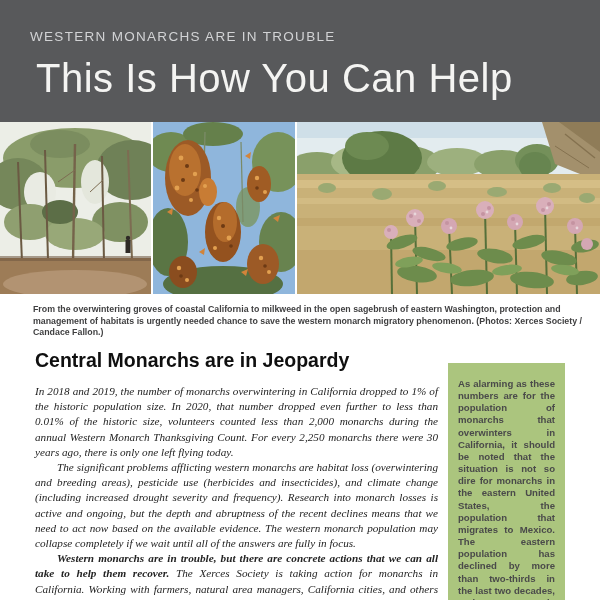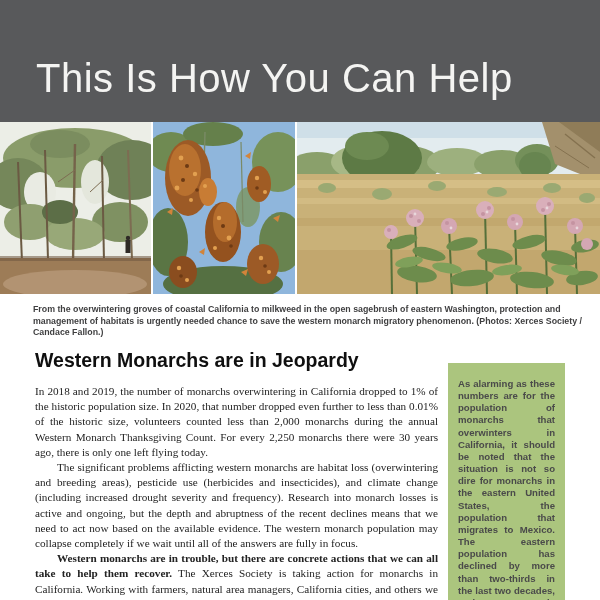--- a/index.html
+++ b/index.html
@@ -50,20 +50,21 @@
   }
   .article h2{
     margin:0 0 12px 0;font-size:19.5px;font-weight:bold;
     color:var(--heading-text);letter-spacing:0;
     font-family:"Liberation Sans",sans-serif;
   }
   .article p{
     margin:0;font-family:"Liberation Serif",serif;
     font-size:11.2px;line-height:15.2px;color:var(--body-text);
     text-align:justify;
+    font-style:italic;
   }
   .article p.indent{text-indent:22px;}
   .article p strong{font-weight:bold;}
   
   .sidebar{
     position:absolute;left:448px;top:363px;width:117px;height:260px;
     background:var(--sidebar-bg);box-sizing:border-box;
     padding:15px 10px 12px 10px;
   }
   .sidebar p{
@@ -71,20 +72,21 @@
     color:var(--sidebar-text);text-align:justify;
     font-family:"Liberation Sans",sans-serif;
   }
 </style>
 </head>
 <body>
 
 <div class="page">
 
   <header class="masthead">
+    <div class="eyebrow">WESTERN MONARCHS ARE IN TROUBLE</div>
     <h1 class="masthead-title">This Is How You Can Help</h1>
   </header>
 
   <div class="photo-row">
 
     <svg class="photo" width="151" height="172" viewBox="0 0 151 172" role="img" aria-label="Overwintering grove of tall trees on the coastal California coast with dirt path">
       <rect x="0" y="0" width="151" height="172" fill="#eceee7"></rect>
       <ellipse cx="75" cy="36" rx="72" ry="30" fill="#8a9c6a"></ellipse>
       <ellipse cx="18" cy="62" rx="30" ry="26" fill="#75875a"></ellipse>
       <ellipse cx="132" cy="48" rx="36" ry="30" fill="#6f8157"></ellipse>
@@ -259,21 +261,21 @@
           <circle cx="220" cy="102" r="1.4"></circle>
         <circle cx="250" cy="86" r="1.4"></circle>
           <circle cx="280" cy="106" r="1.4"></circle>
       </g>
     </svg>
   </div>
 
   <p class="caption">From the overwintering groves of coastal California to milkweed in the open sagebrush of eastern Washington, protection and management of habitats is urgently needed chance to save the western monarch migratory phenomenon. (Photos: Xerces Society / Candace Fallon.)</p>
 
   <main class="article">
-    <h2>Western Monarchs are in Jeopardy</h2>
+    <h2>Central Monarchs are in Jeopardy</h2>
     <p>In 2018 and 2019, the number of monarchs overwintering in California dropped to 1% of the historic population size. In 2020, that number dropped even further to less than 0.01% of the historic size, volunteers counted less than 2,000 monarchs during the annual Western Monarch Thanksgiving Count. For every 2,250 monarchs there were 30 years ago, there is only one left flying today.</p>
     <p class="indent">The significant problems afflicting western monarchs are habitat loss (overwintering and breeding areas), pesticide use (herbicides and insecticides), and climate change (including increased drought severity and frequency). Research into monarch losses is active and ongoing, but the depth and abruptness of the recent declines means that we need to act now based on the available evidence. The western monarch population may collapse completely if we wait until all of the answers are fully in focus.</p>
     <p class="indent"><strong>Western monarchs are in trouble, but there are concrete actions that we can all take to help them recover.</strong><span> The Xerces Society is taking action for monarchs in California. Working with farmers, natural area managers, California cities, and others we are planting and restoring habitat across the Central Valley—a key breeding and migration area for monarchs. Hedgerows and other habitat restoration projects provide essential nectar sources, milkweed for breeding, and unsprayed refuge. Xerces is also pushing for protection</span></p>
   </main>
 
   <aside class="sidebar">
     <p>As alarming as these numbers are for the population of monarchs that overwinters in California, it should be noted that the situation is not so dire for monarchs in the eastern United States, the population that migrates to Mexico. The eastern population has declined by more than two-thirds in the last two decades, and needs protection. But it hasn’t experienced the abrupt fall seen in the western population during the last two years.</p>
   </aside>
 
 </div>

